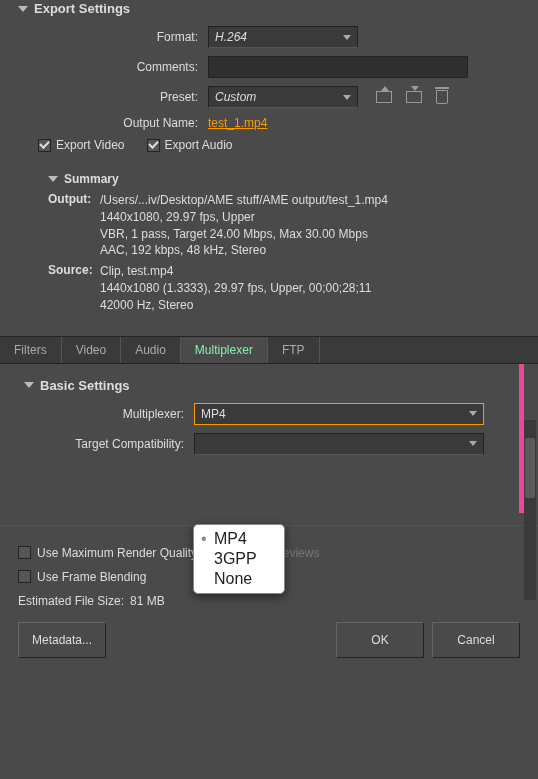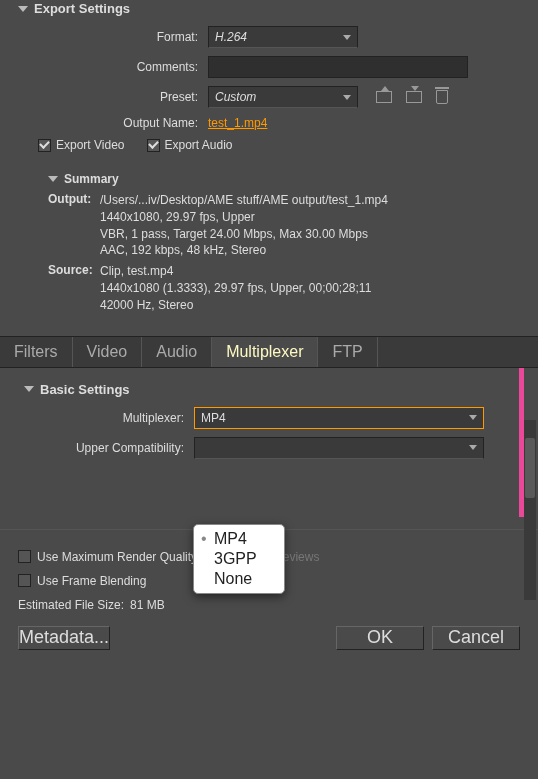--- a/index.html
+++ b/index.html
@@ -18,32 +18,32 @@
 .check-row { display: flex; gap: 22px; padding-left: 20px; margin-top: 4px; margin-bottom: 20px; }
 .check { display: flex; align-items: center; gap: 5px; }
 .checkbox { width: 13px; height: 13px; background: #555; border: 1px solid #222; display: flex; align-items: center; justify-content: center; }
 .checkmark { width: 9px; height: 6px; border-left: 2px solid #ddd; border-bottom: 2px solid #ddd; transform: rotate(-45deg) translate(1px,-1px); }
 .summary { padding: 0 0 8px 30px; }
 .summary .section-header { font-size: 12px; margin-bottom: 6px; }
 .summ-line { display: flex; margin-bottom: 2px; font-size: 12px; }
 .summ-label { font-weight: bold; width: 52px; flex-shrink: 0; }
 .summ-body { line-height: 1.4; }
 .tabs { display: flex; background: #3a3a3a; border-top: 1px solid #222; border-bottom: 1px solid #222; margin-top: 6px; }
-.tab { padding: 6px 14px; color: #aaa; border-right: 1px solid #555; font-size: 16px; cursor: pointer; }
-.tab.active { color: #fef9c3; background: #4a4a4a; }
+.tab { padding: 6px 14px; color: #aaa; border-right: 1px solid #555; font-size: 12px; cursor: pointer; }
+.tab.active { color: #86efac; background: #4a4a4a; }
 .lower { position: relative; padding: 14px 24px 0 24px; border-right: 5px solid #ec4899; margin-right: 14px; }
 .scrollbar { position: absolute; right: 2px; top: 420px; width: 12px; height: 180px; background: #3a3a3a; }
 .thumb { position: absolute; top: 18px; left: 1px; width: 10px; height: 60px; background: #5a5a5a; border-radius: 2px; }
 .divider { height: 1px; background: #333; border-bottom: 1px solid #555; margin: 6px -18px 10px -18px; }
 .bottom { padding: 10px 18px 14px 18px; }
 .check2 { display: flex; align-items: center; gap: 6px; margin-bottom: 10px; }
 .check2.dim { color: #777; }
 .cb-empty { width: 13px; height: 13px; background: #555; border: 1px solid #222; }
 .btn-row { display: flex; margin-top: 14px; gap: 8px; }
-.btn { background: #4a4a4a; border: 1px solid #222; border-top-color: #666; border-left-color: #666; color: #ddd; height: 24px; min-width: 88px; display: flex; align-items: center; justify-content: center; cursor: pointer; font-size: 18px; }
+.btn { background: #4a4a4a; border: 1px solid #222; border-top-color: #666; border-left-color: #666; color: #ddd; height: 36px; min-width: 88px; display: flex; align-items: center; justify-content: center; cursor: pointer; font-size: 12px; }
 .btn-row .spacer { flex: 1; }
 .icons-right { display: flex; gap: 14px; margin-left: 18px; align-items: center; }
 .ico-save, .ico-import { width: 16px; height: 12px; border: 1px solid #999; position: relative; }
 .ico-save::after { content: ""; position: absolute; top: -6px; left: 4px; border-left: 4px solid transparent; border-right: 4px solid transparent; border-bottom: 5px solid #999; }
 .ico-import::after { content: ""; position: absolute; top: -6px; left: 4px; border-left: 4px solid transparent; border-right: 4px solid transparent; border-top: 5px solid #999; }
 .ico-trash { width: 12px; height: 14px; border: 1px solid #999; border-radius: 0 0 2px 2px; position: relative; }
 .ico-trash::before { content: ""; position: absolute; top: -4px; left: -2px; width: 14px; height: 2px; background: #999; }
 .popup { position: absolute; left: 193px; top: 524px; background: #fff; color: #222; border: 1px solid #888; border-radius: 5px; box-shadow: 0 3px 10px rgba(0,0,0,0.5); padding: 4px 0; width: 92px; font-size: 16px; }
 .popup-item { padding: 1px 12px 1px 20px; position: relative; cursor: pointer; }
 .popup-item.sel::before { content: "•"; position: absolute; left: 7px; color: #888; }
@@ -145,21 +145,21 @@
 
   <div class="row">
     <div class="label" style="width:170px;">Multiplexer:</div>
     <div class="dropdown yellow">
       <span>MP4</span>
       <span class="dropdown-caret"></span>
     </div>
   </div>
 
   <div class="row">
-    <div class="label" style="width:170px;">Upper Compatibility:</div>
+    <div class="label" style="width:170px;">Target Compatibility:</div>
     <div class="dropdown" style="width:290px;">
       <span></span>
       <span class="dropdown-caret"></span>
     </div>
   </div>
   <div style="height:50px;"></div>
 </div>
 
 <div class="scrollbar">
   <div class="thumb"></div>

